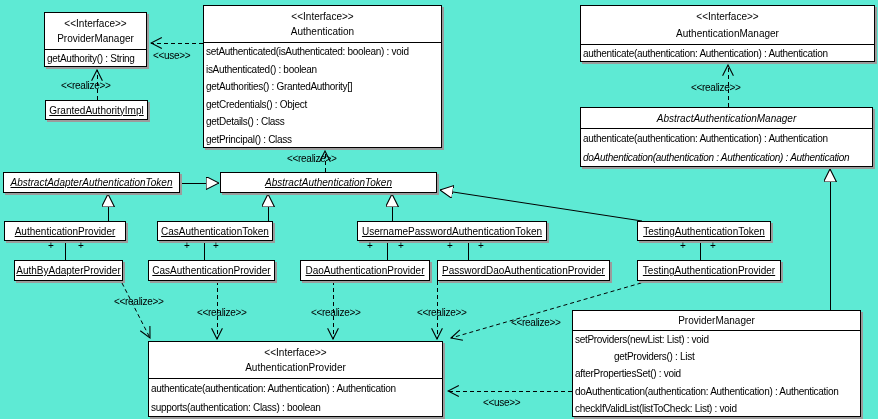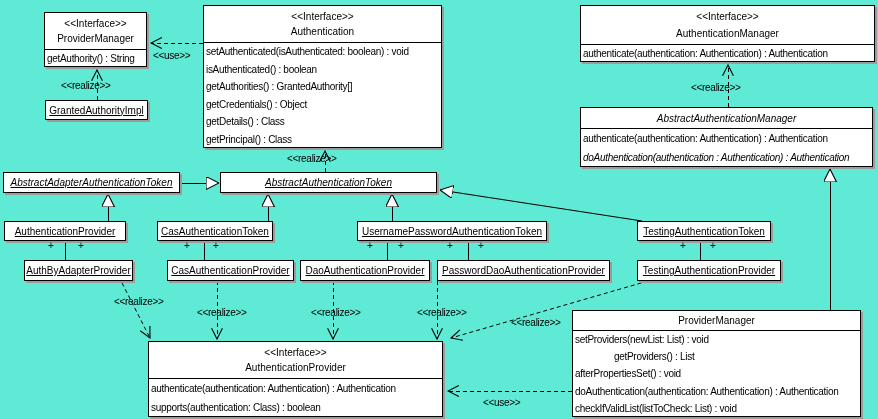--- a/index.html
+++ b/index.html
@@ -118,25 +118,25 @@
   </div>
 
   <div class="box" style="left:357px;top:221px;width:190px;height:20px;">
     <div class="nameonly">UsernamePasswordAuthenticationToken</div>
   </div>
 
   <div class="box" style="left:637px;top:221px;width:134px;height:20px;">
     <div class="nameonly">TestingAuthenticationToken</div>
   </div>
 
-  <div class="box" style="left:24px;top:260px;width:109px;height:21px;">
+  <div class="box" style="left:14px;top:260px;width:109px;height:21px;">
     <div class="nameonly">AuthByAdapterProvider</div>
   </div>
 
-  <div class="box" style="left:148px;top:260px;width:127px;height:21px;margin-left:19px;">
+  <div class="box" style="left:148px;top:260px;width:127px;height:21px;">
     <div class="nameonly">CasAuthenticationProvider</div>
   </div>
 
   <div class="box" style="left:300px;top:260px;width:130px;height:21px;">
     <div class="nameonly">DaoAuthenticationProvider</div>
   </div>
 
   <div class="box" style="left:437px;top:260px;width:173px;height:21px;">
     <div class="nameonly">PasswordDaoAuthenticationProvider</div>
   </div>

